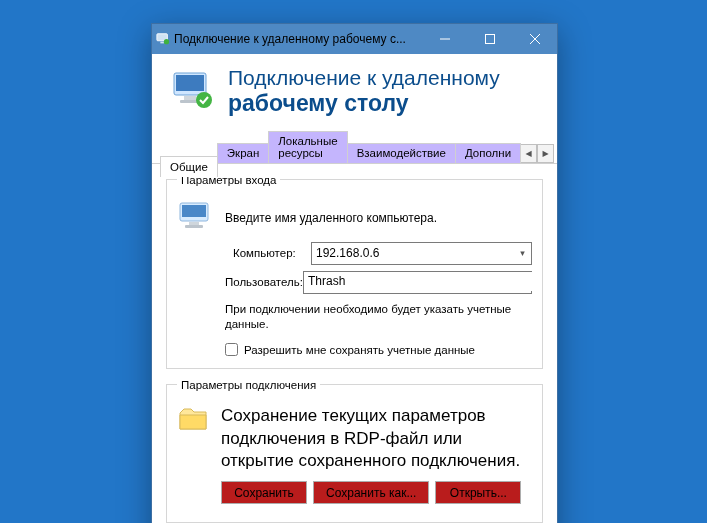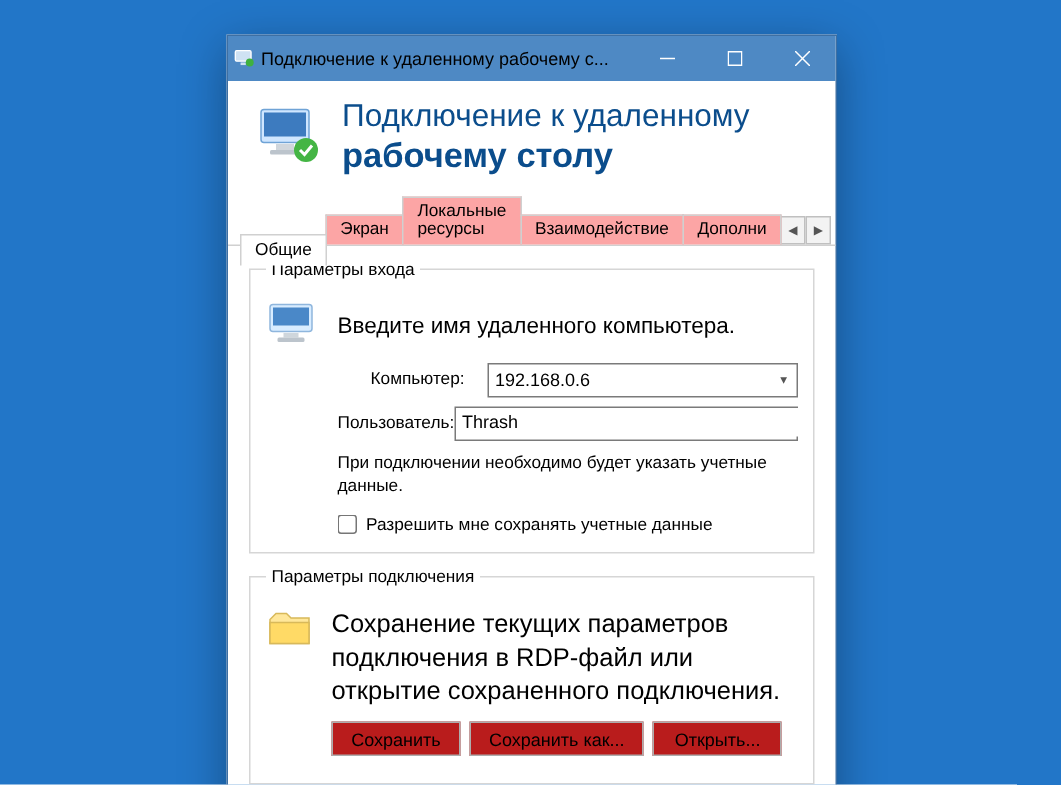--- a/index.html
+++ b/index.html
@@ -43,21 +43,21 @@
     align-items:flex-end;
     padding:0 8px;
     border-bottom:1px solid #d0d0d0;
     position:relative;
   }
   .tab{
     border:1px solid #d0d0d0;
     border-bottom:none;
     padding:3px 9px 4px 9px;
     margin-right:-1px;
-    background:#fca5a5;
+    background:#c4b5fd;
     font-size:11.5px;
     position:relative;
   }
   .tab.active{
     background:#fff;
     top:14px;
     padding-top:4px;
     z-index:2;
   }
   .tab.inactive{color:#000;}
@@ -208,24 +208,24 @@
 
       <div class="row">
         <div class="login-icon">
           <svg width="40" height="36" viewBox="0 0 40 36">
             <rect x="3" y="3" width="28" height="18" rx="2" fill="#d8ecff" stroke="#8fb6dd"></rect>
             <rect x="5" y="5" width="24" height="12" fill="#4a88c8"></rect>
             <rect x="12" y="22" width="10" height="3" fill="#cfd6dc"></rect>
             <rect x="8" y="25" width="18" height="3" rx="1" fill="#bcc4cc"></rect>
           </svg>
         </div>
-        <div style="font-size:15px;">Введите имя удаленного компьютера.</div>
-      </div>
-
-      <div class="row" style="margin-left:70px;">
+        <div style="font-size:12px;">Введите имя удаленного компьютера.</div>
+      </div>
+
+      <div class="row" style="margin-left:56px;">
         <div class="lbl">Компьютер:</div>
         <div class="combo">
           <input value="192.168.0.6" style="">
           <div class="dd">▾</div>
         </div>
       </div>
 
       <div class="row" style="margin-left:48px;">
         <div class="lbl">Пользователь:</div>
         <div class="textbox">

